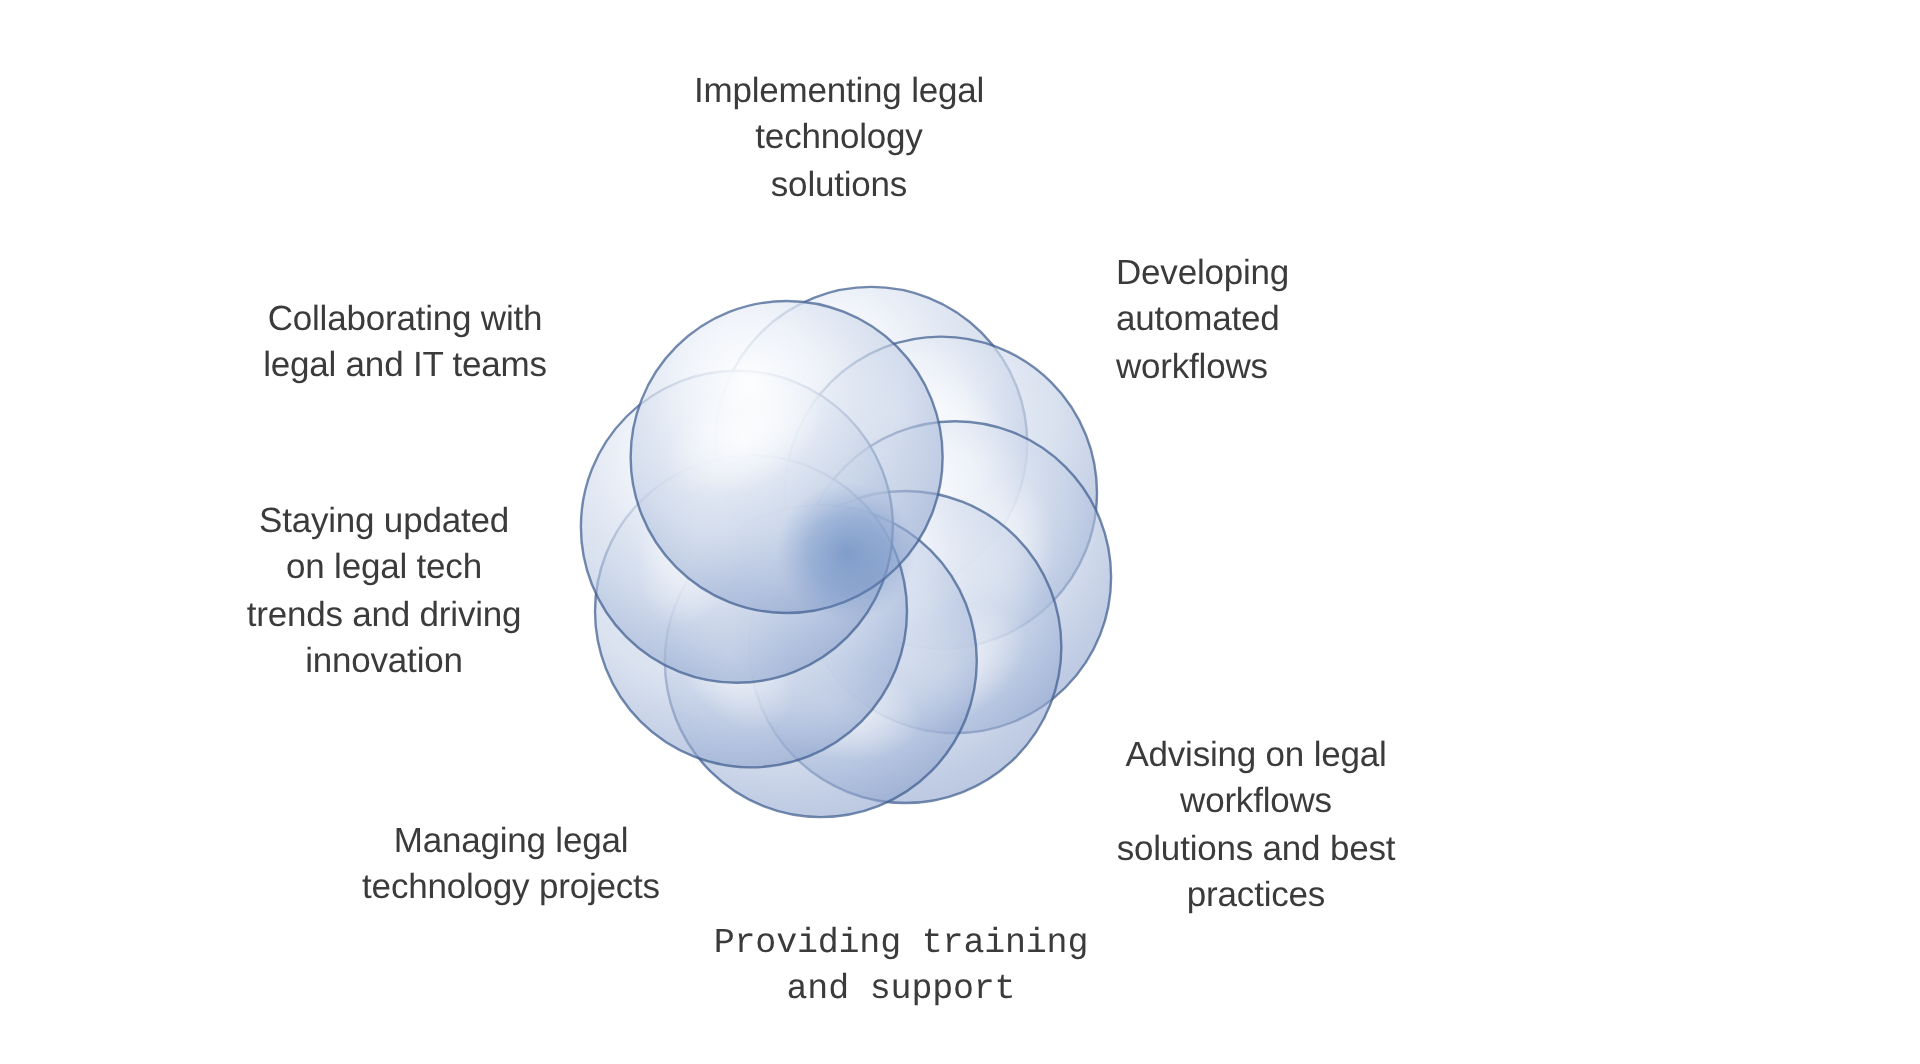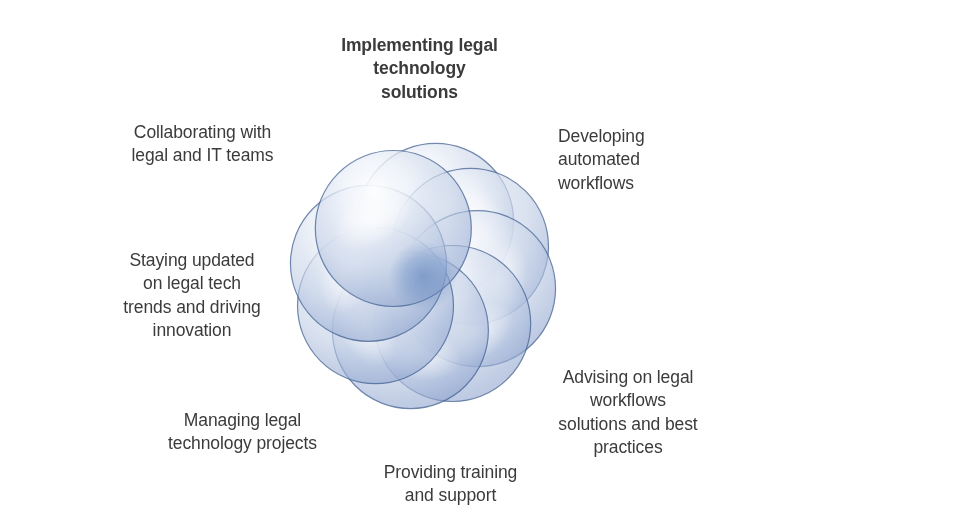--- a/index.html
+++ b/index.html
@@ -43,28 +43,28 @@
     position: absolute;
     font-family: "Liberation Sans", "DejaVu Sans", sans-serif;
     font-size: 17.5px;
     line-height: 1.33;
     color: #3b3b3b;
     text-align: center;
     white-space: pre-line;
     letter-spacing: -0.1px;
   }
 
-  .label-implementing { left: 282px; top: 34px;  width: 275px; font-weight: bold; }
+  .label-implementing { left: 282px; top: 34px;  width: 275px; }
   .label-developing   { left: 558px; top: 125px; width: 190px; text-align: left; }
   .label-data         { left: 580px; top: 261px; width: 210px; }
   .label-advising     { left: 518px; top: 366px; width: 220px; }
-  .label-providing    { left: 338px; top: 461px; width: 225px; }
-  .label-managing     { left: 135px; top: 409px; width: 215px; }
+  .label-providing    { left: 338px; top: 461px; width: 225px; font-family: Liberation Mono, monospace; }
+  .label-managing     { left: 148px; top: 409px; width: 215px; }
   .label-staying      { left: 92px;  top: 249px; width: 200px; }
-  .label-collaborating{ left: 105px; top: 121px; width: 195px; }
+  .label-collaborating{ left: 105px; top: 148px; width: 195px; }
 </style>
 </head>
 <body>
 
 <div id="diagram-root">
 
   <div id="flower-graphic">
     <svg id="flower-svg" viewBox="0 0 264 264" xmlns="http://www.w3.org/2000/svg" aria-hidden="true">
       <defs>
         <radialGradient id="petalGrad" cx="38%" cy="26%" r="78%">

